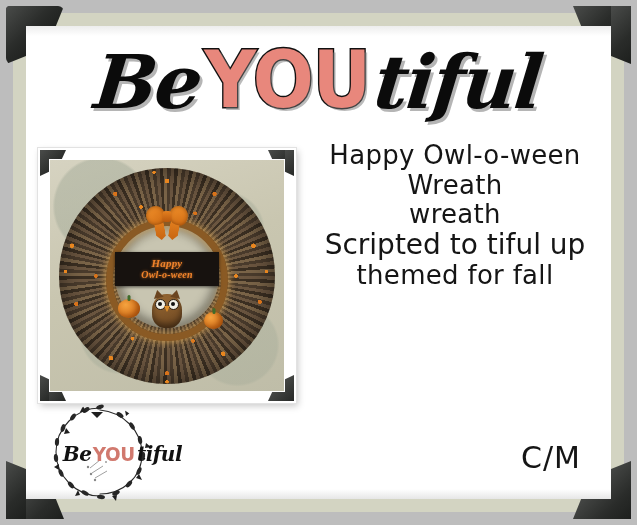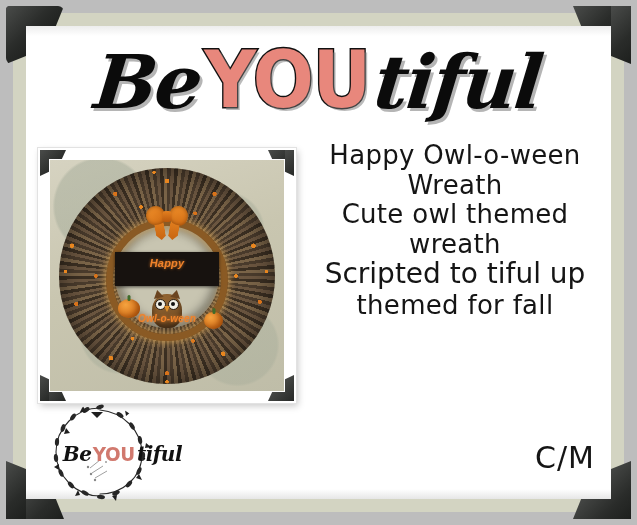--- a/index.html
+++ b/index.html
@@ -173,24 +173,23 @@
   }
   
   .sign{
     position:absolute;left:50%;top:47%;transform:translate(-50%,-50%);
     width:104px;height:34px;
     background:#17120f;
     display:flex;flex-direction:column;align-items:center;justify-content:center;
     box-shadow:0 1px 3px rgba(0,0,0,.6);
   }
   .sign span{
-    font-family:Liberation Sans, sans-serif;font-style:italic;font-weight:700;
+    font-family:Liberation Serif, serif;font-style:italic;font-weight:700;
     color:#f0832b;font-size:11px;line-height:12px;letter-spacing:.2px;
     text-shadow:0 0 3px rgba(240,131,43,.8);
-    margin-top:44px;
   }
   .sign span.l2{font-size:10px;}
   
   .bow{
     position:absolute;left:50%;top:20%;transform:translate(-50%,0);
     width:42px;height:30px;
   }
   .bow .lobe{
     position:absolute;top:0;width:19px;height:19px;border-radius:50% 50% 40% 50%;
     background:linear-gradient(150deg,#f2922c,#cf6a12);
@@ -269,21 +268,21 @@
   #description .line{
     font-size:26px;
     letter-spacing:.3px;
     margin:0 0 3px 0;
     white-space:nowrap;
   }
   #description .line.narrow{letter-spacing:0;font-size:28px;}
 
   
   #perm-badge{
-    position:absolute;right:42px;top:440px;
+    position:absolute;right:56px;top:440px;
     font-family:"DejaVu Sans", sans-serif;
     font-size:30px;color:#151515;letter-spacing:1px;
   }
 
   
   #watermark-logo{
     position:absolute;left:36px;top:402px;width:146px;height:106px;
   }
   #watermark-logo .ring{
     position:absolute;left:14px;top:2px;width:100px;height:100px;
@@ -377,21 +376,20 @@
       </div>
     <div class="pcorner br">
         <i class="h"></i>
         <i class="v"></i>
       </div>
   </div>
 
   <div id="description">
     <div class="line">Happy Owl-o-ween</div>
     <div class="line">Wreath</div>
-    <div class="line">Cute owl themed</div>
     <div class="line">wreath</div>
     <div class="line narrow">Scripted to tiful up</div>
     <div class="line">themed for fall</div>
   </div>
 
   <div id="perm-badge">C/M</div>
 
   <div id="watermark-logo">
     <svg class="ring" viewBox="0 0 100 100">
       <g stroke="#2a2a2a" stroke-width="1.1" fill="none" stroke-linecap="round">

